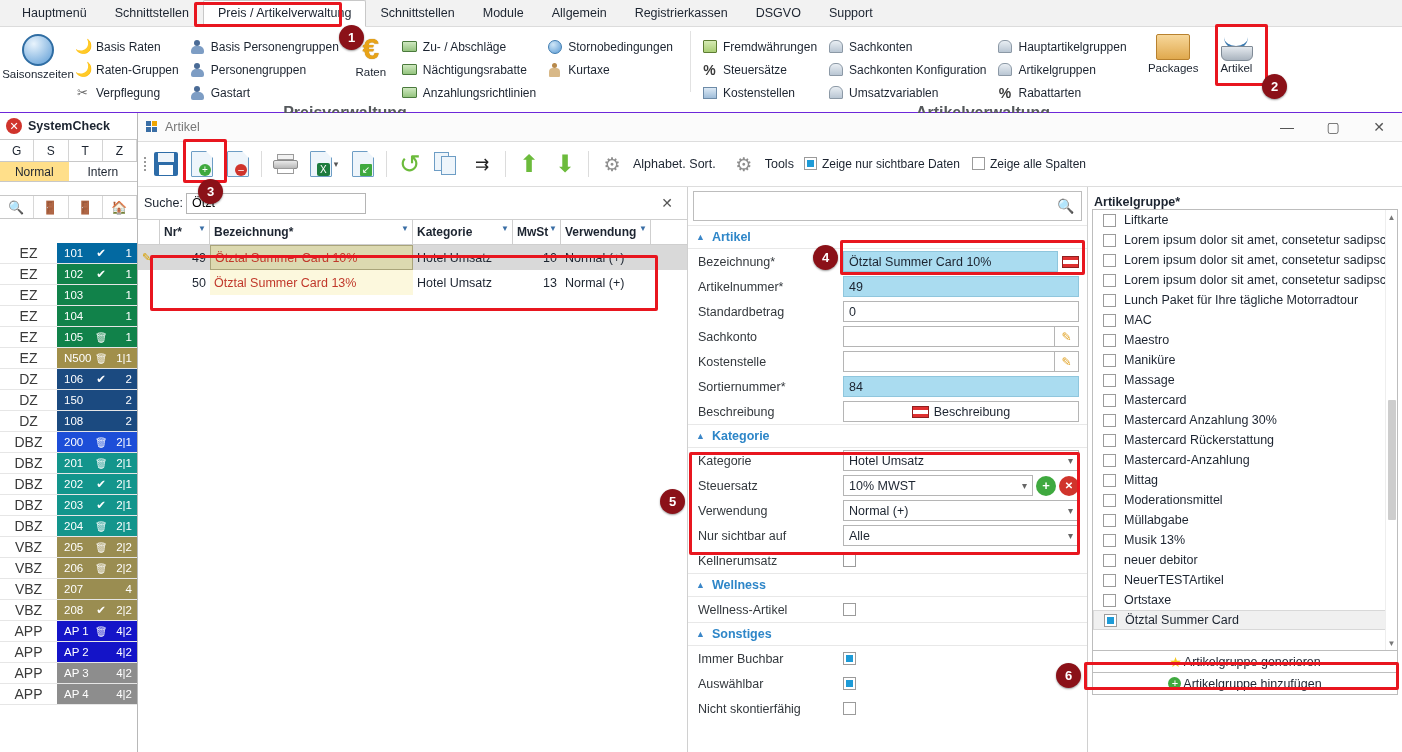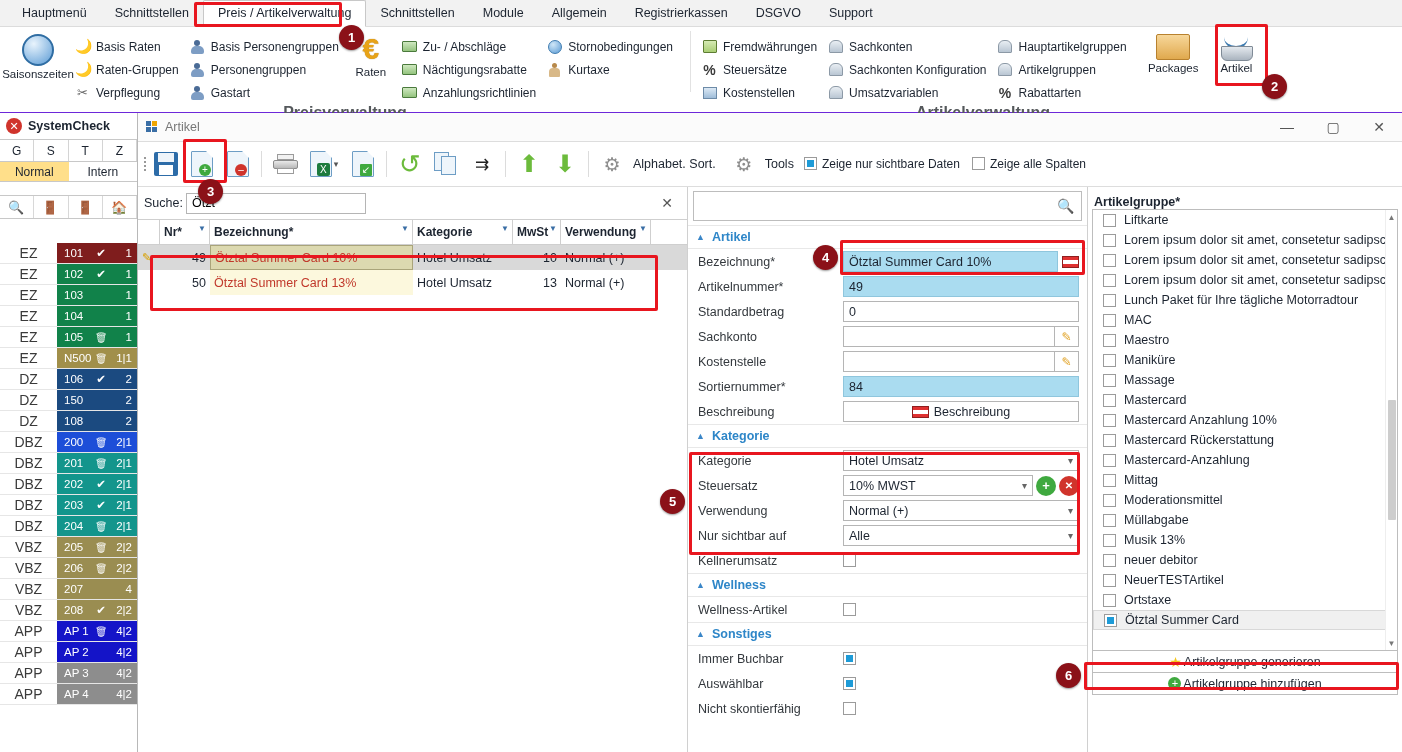--- a/index.html
+++ b/index.html
@@ -342,21 +342,21 @@
   <div id="sb-icons">
     <div>🔍</div>
     <div>🚪</div>
     <div>🚪</div>
     <div>🏠</div>
   </div>
   <div id="sb-gap2"></div>
   <div id="room-list">
       <div class="room">
         <div class="cat">EZ</div>
-        <div class="box" style="background: #7f1d1d;">
+        <div class="box" style="background: #0369a1;">
           <span class="nr">101</span>
           <span class="ic">✔</span>
           <span class="cnt">1</span>
         </div>
       </div>
       <div class="room">
         <div class="cat">EZ</div>
         <div class="box" style="background: rgb(17, 130, 74);">
           <span class="nr">102</span>
           <span class="ic">✔</span>
@@ -845,21 +845,21 @@
             <div class="agrow">
               <span class="cbx"></span>
               <span>Massage</span>
             </div>
             <div class="agrow">
               <span class="cbx"></span>
               <span>Mastercard</span>
             </div>
             <div class="agrow">
               <span class="cbx"></span>
-              <span>Mastercard Anzahlung 10%</span>
+              <span>Mastercard Anzahlung 30%</span>
             </div>
             <div class="agrow">
               <span class="cbx"></span>
               <span>Mastercard Rückerstattung</span>
             </div>
             <div class="agrow">
               <span class="cbx"></span>
               <span>Mastercard-Anzahlung</span>
             </div>
             <div class="agrow">

